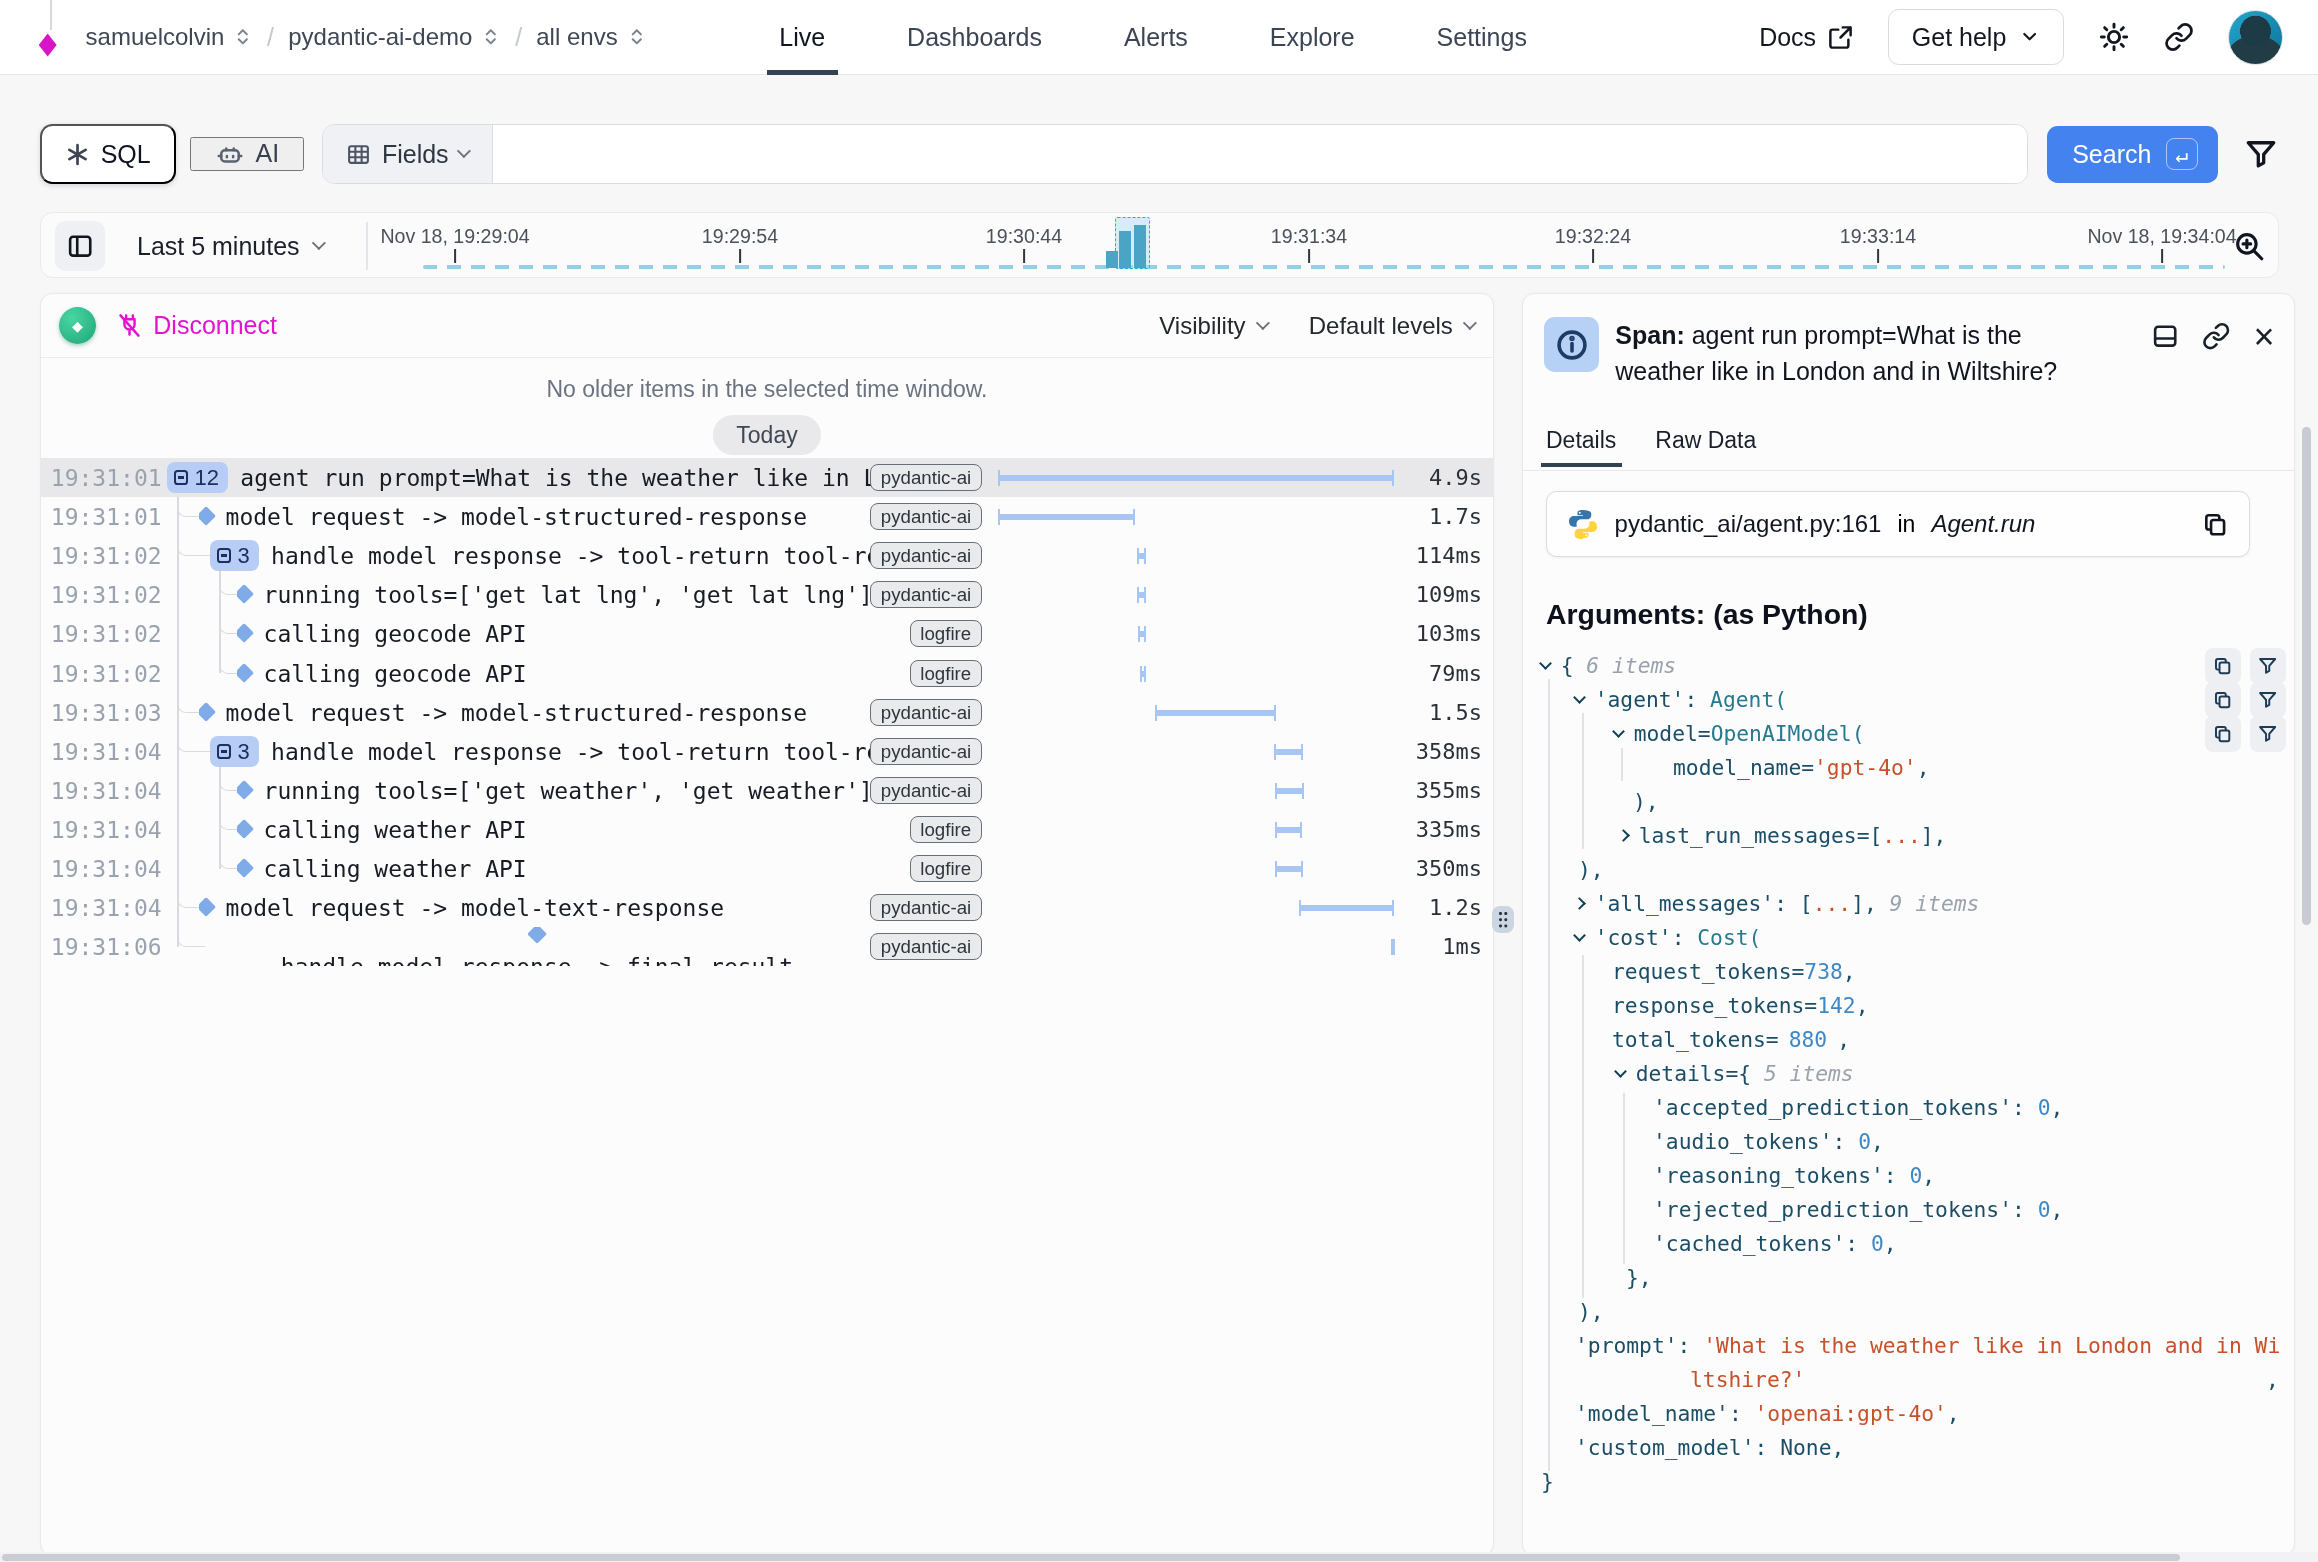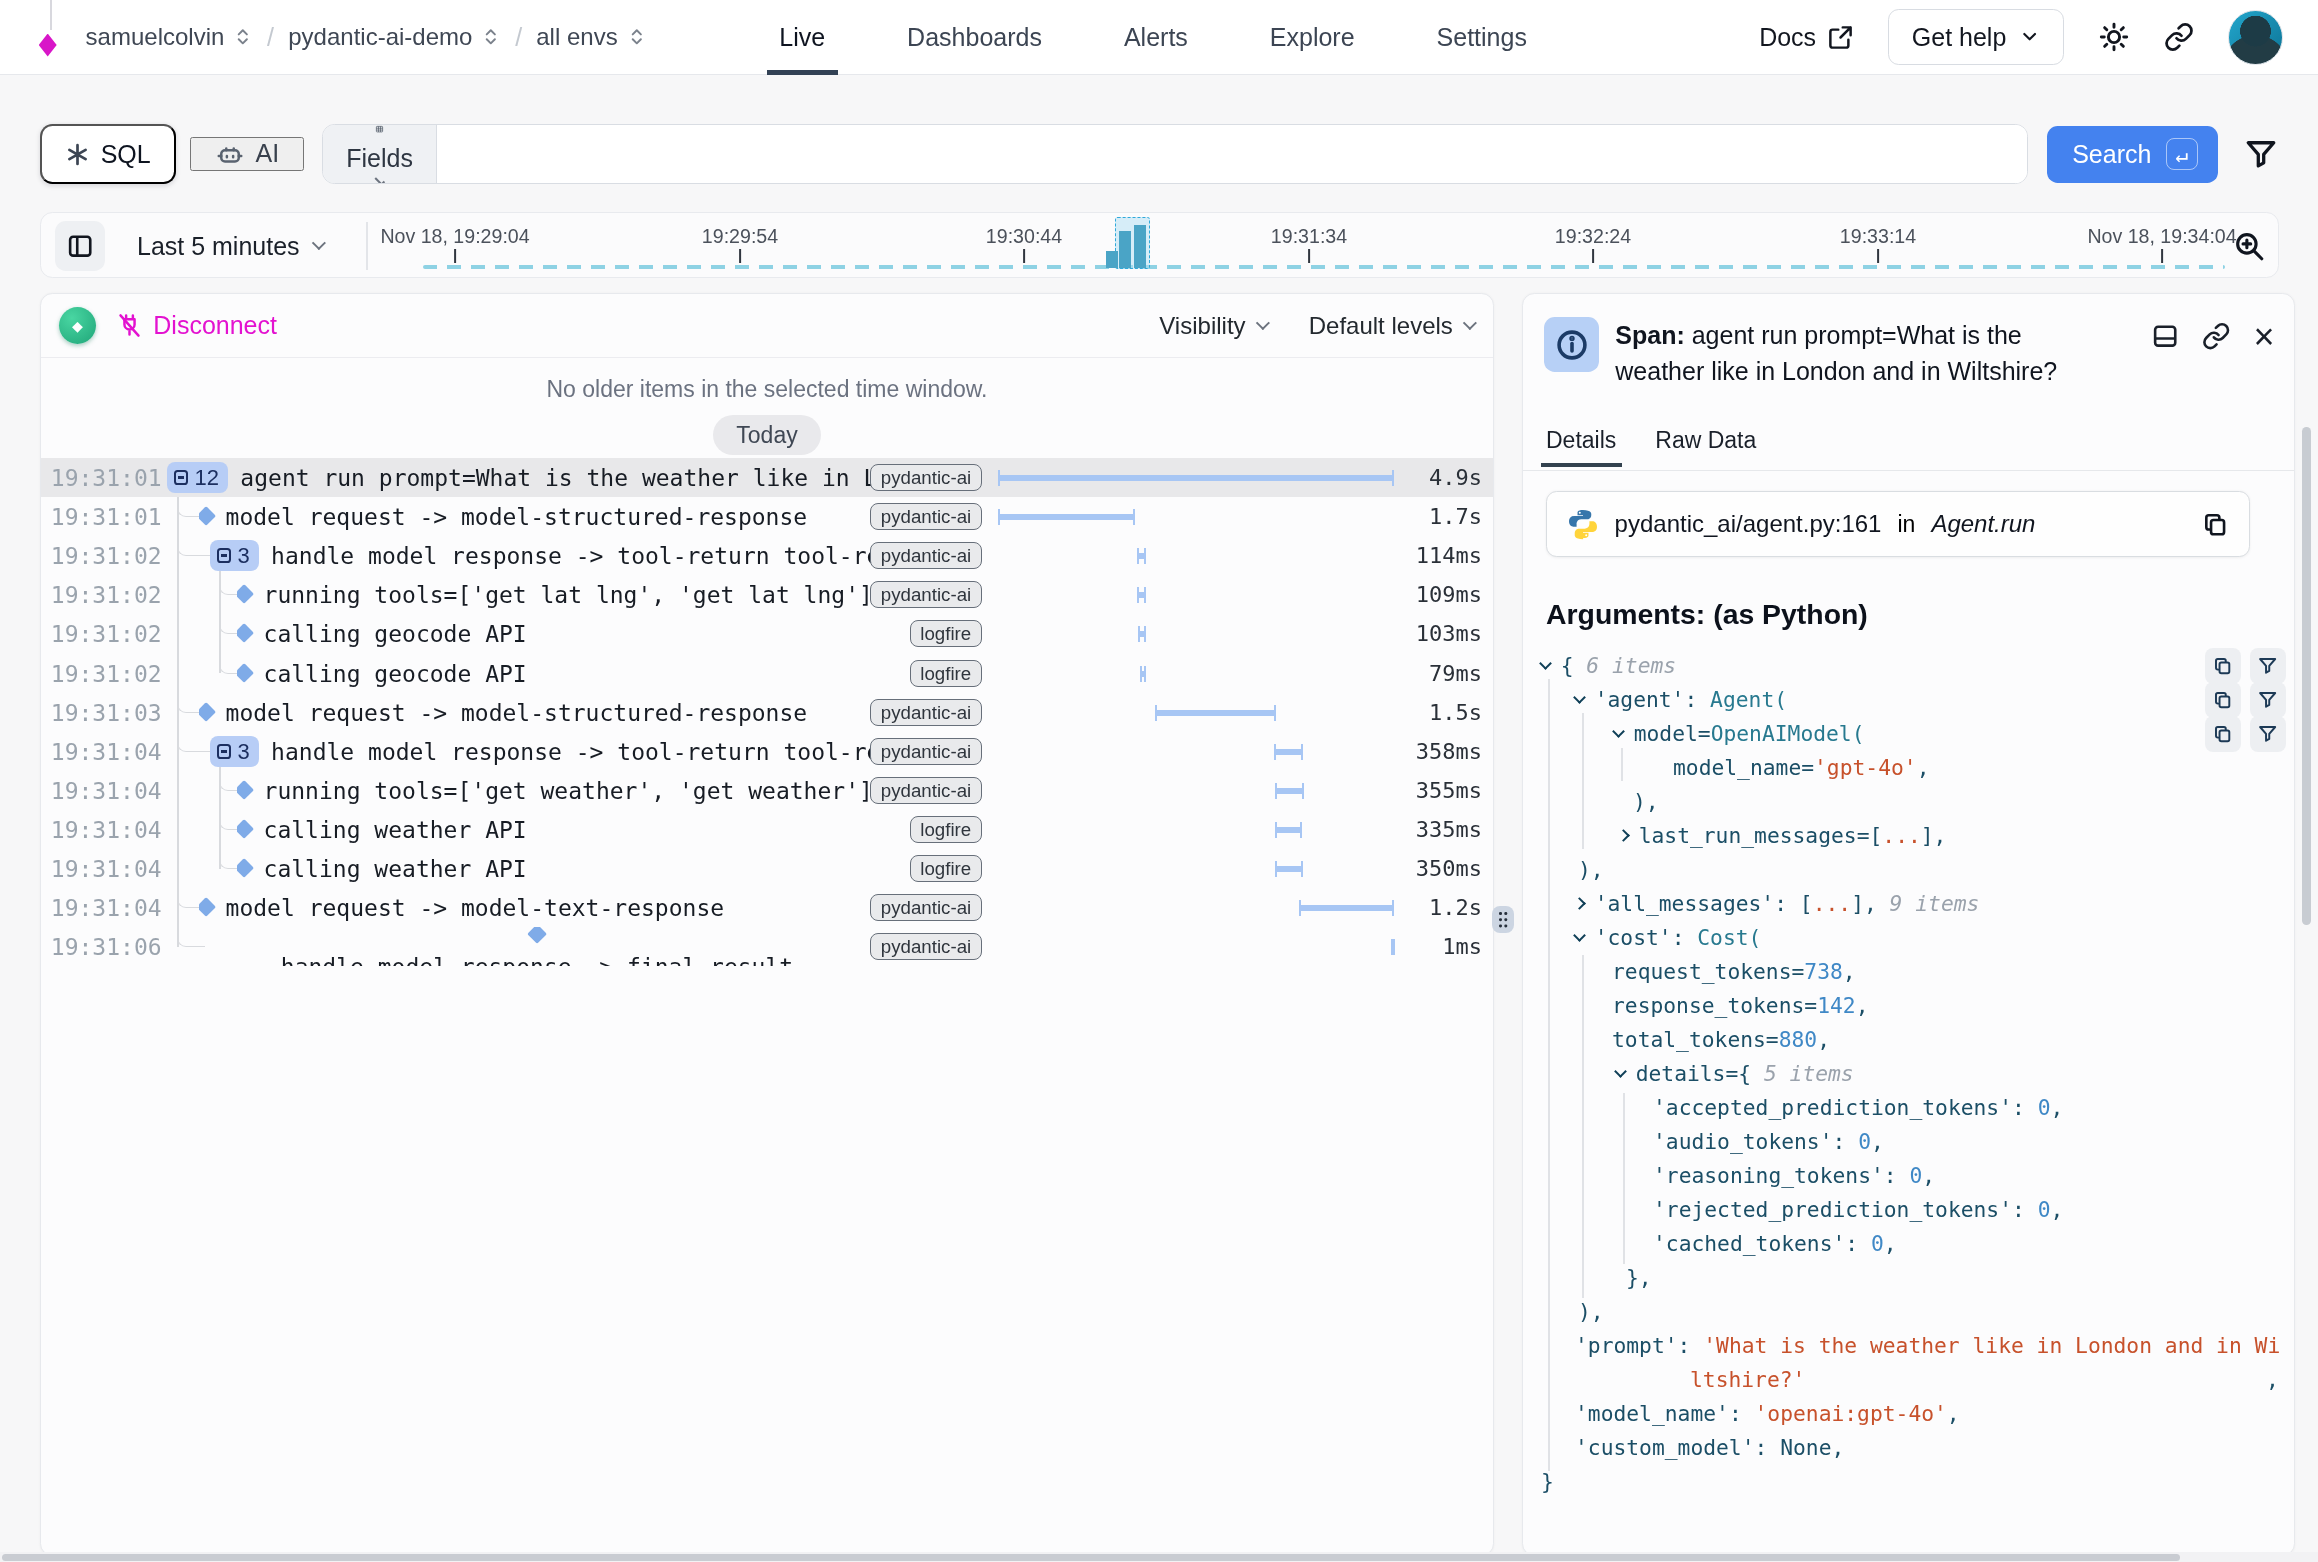--- a/index.html
+++ b/index.html
@@ -48,21 +48,21 @@
   
   .searchbar { position:absolute; top:124px; left:40px; width:2239px; height:60px;
     display:flex; align-items:center; }
   .sql-btn { height:60px; background:#fff; border-radius:12.4px; box-shadow:0 1.8px 5.3px rgba(20,24,40,.14);
     display:flex; align-items:center; gap:10.7px; padding:0 23px; font-size:25px; color:#0e1420; cursor:pointer; }
   .ai-btn { display:flex; align-items:flex-start; gap:10.7px; padding:0 23px; font-size:25px; color:#39414d;
     margin-right:18px; margin-left:14.2px; cursor:pointer; }
   .query-group { flex:1; height:60px; display:flex; border:1.8px solid #d9dde3; border-radius:12.4px;
     overflow:hidden; background:#fff; }
   .fields-addon { display:flex; align-items:center; gap:10.7px; background:#eff1f4;
-    border-right:1.8px solid #d9dde3; padding:0 23px; font-size:25px; color:#2e3642; cursor:pointer;flex-direction:column; }
+    border-right:1.8px solid #d9dde3; padding:0 23px; font-size:25px; color:#2e3642; cursor:pointer; }
   .query-input { flex:1; border:none; outline:none; font-size:24px; padding:0 21.3px; background:#fff; }
   .search-btn { margin-left:19.6px; height:57px; background:#4482ef; color:#fff; border:none;
     border-radius:10.7px; display:flex; align-items:center; gap:14.2px; padding:0 19.6px 0 25px;
     font-size:25px; cursor:pointer; }
   .enter-chip { border:1.8px solid rgba(255,255,255,.55); border-radius:8px; padding:1.8px 9px;
     font-size:21.3px; line-height:27px; }
   .funnel-big { margin-left:25px; color:#10151f; cursor:pointer; }
 
   
   .timeline { position:absolute; top:212px; left:40px; width:2239px; height:66px;
@@ -641,21 +641,21 @@
               <path d="M3.5 4.5h17l-6.7 7.8v5.6l-3.6 2v-7.6L3.5 4.5z"></path>
             </svg></div></div></div>
       <div class="tline" style="padding-left: 132px;"><span class="tk-key">model_name=</span><span class="tk-str">'gpt-4o'</span><span class="tk-punc">,</span></div>
       <div class="tline" style="padding-left: 92px;"><span class="tk-punc">),</span></div>
       <div class="tline" style="padding-left: 78px;"><span class="chev right"></span><span class="tk-key">last_run_messages=</span><span class="tk-punc">[</span><span class="tk-str">...</span><span class="tk-punc">],</span></div>
       <div class="tline" style="padding-left: 37px;"><span class="tk-punc">),</span></div>
       <div class="tline" style="padding-left: 34px;"><span class="chev right"></span><span class="tk-key">'all_messages'</span><span class="tk-punc">: [</span><span class="tk-str">...</span><span class="tk-punc">], </span><span class="tk-gray">9 items</span></div>
       <div class="tline" style="padding-left: 34px;"><span class="chev down"></span><span class="tk-key">'cost'</span><span class="tk-punc">: </span><span class="tk-cls">Cost(</span></div>
       <div class="tline" style="padding-left: 71px;"><span class="tk-key">request_tokens=</span><span class="tk-num">738</span><span class="tk-punc">,</span></div>
       <div class="tline" style="padding-left: 71px;"><span class="tk-key">response_tokens=</span><span class="tk-num">142</span><span class="tk-punc">,</span></div>
-      <div class="tline" style="padding-left: 71px;"><span class="tk-key">total_tokens=</span><span class="tk-num">880</span><span class="tk-punc">,</span></div>
+      <div class="tline" style="padding-left: 71px; gap: 10px;"><span class="tk-key">total_tokens=</span><span class="tk-num">880</span><span class="tk-punc">,</span></div>
       <div class="tline" style="padding-left: 75px;"><span class="chev down"></span><span class="tk-key">details=</span><span class="tk-punc">{ </span><span class="tk-gray">5 items</span></div>
       <div class="tline" style="padding-left: 112px;"><span class="tk-key">'accepted_prediction_tokens'</span><span class="tk-punc">: </span><span class="tk-num">0</span><span class="tk-punc">,</span></div>
       <div class="tline" style="padding-left: 112px;"><span class="tk-key">'audio_tokens'</span><span class="tk-punc">: </span><span class="tk-num">0</span><span class="tk-punc">,</span></div>
       <div class="tline" style="padding-left: 112px;"><span class="tk-key">'reasoning_tokens'</span><span class="tk-punc">: </span><span class="tk-num">0</span><span class="tk-punc">,</span></div>
       <div class="tline" style="padding-left: 112px;"><span class="tk-key">'rejected_prediction_tokens'</span><span class="tk-punc">: </span><span class="tk-num">0</span><span class="tk-punc">,</span></div>
       <div class="tline" style="padding-left: 112px;"><span class="tk-key">'cached_tokens'</span><span class="tk-punc">: </span><span class="tk-num">0</span><span class="tk-punc">,</span></div>
       <div class="tline" style="padding-left: 85px;"><span class="tk-punc">},</span></div>
       <div class="tline" style="padding-left: 37px;"><span class="tk-punc">),</span></div>
       <div class="tline" style="padding-left: 34px;"><span class="tk-key">'prompt'</span><span class="tk-punc">: </span><span class="tk-str">'What is the weather like in London and in Wi</span></div>
       <div class="tline" style="padding-left: 149px;"><span class="tk-str">ltshire?'</span><span class="tail">,</span></div>

